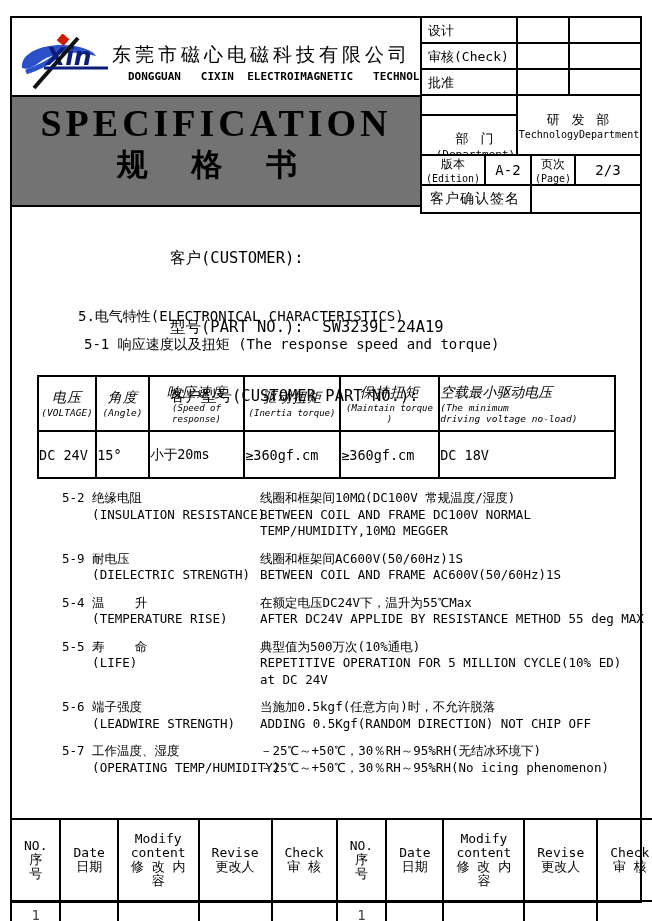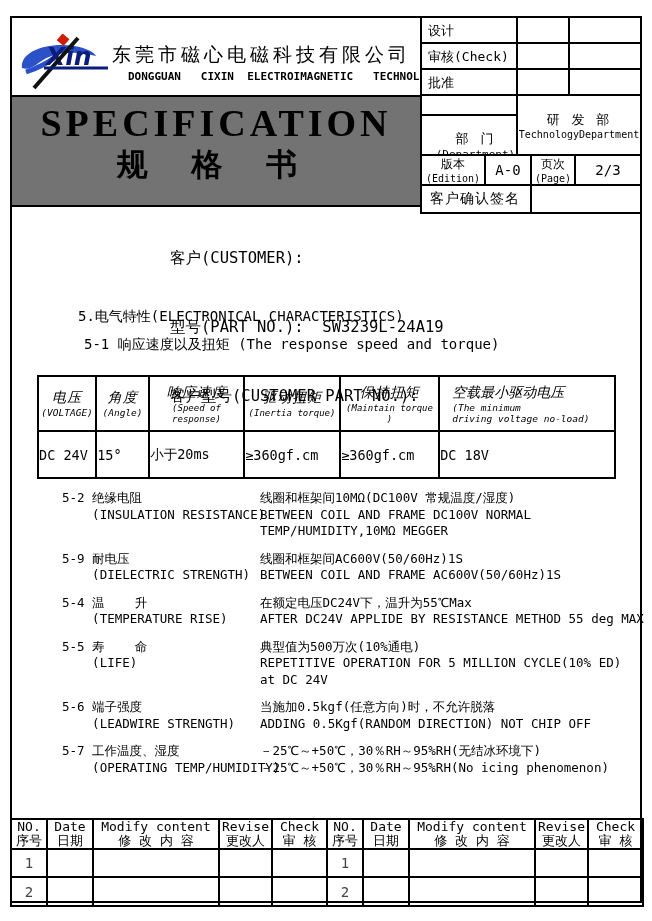--- a/index.html
+++ b/index.html
@@ -40,34 +40,34 @@
   .s51  { left:84px; top:336px; font-size:14px; white-space:pre; }
 
   
   table { border-collapse:collapse; }
   td,th { border:2px solid #000; font-weight:normal; }
   .spec-table { left:37px; top:375px; table-layout:fixed; }
   .spec-table th { vertical-align:middle; text-align:center; padding:1px; }
   .spec-table .th-cn { display:block; font-size:14px; letter-spacing:1px; }
   .spec-table .th-en { display:block; font-size:10px; transform:scale(0.95); }
   .spec-table .th-en.small { font-size:9.5px; }
-  .spec-table .left { text-align:left; padding-left:12px; }
+  .spec-table .left { text-align:left; padding-left:0; }
   .spec-table .left .th-cn { text-align:left; letter-spacing:0; }
   .spec-table .left .th-en { text-align:left; white-space:pre-line; transform:none; }
   .spec-table td { text-align:left; vertical-align:middle; font-size:13.5px; }
 
   
   .items { left:62px; top:490px; width:578px; font-size:12.5px; line-height:16.5px; }
   .item { display:flex; margin-bottom:11px; }
   .item .lab { width:198px; flex:0 0 198px; white-space:pre; }
   .item .val2 { flex:1; white-space:pre; }
 
   
   .rev-table { left:10px; top:818px; table-layout:fixed; }
-  .rev-table th { text-align:center; vertical-align:middle; white-space:pre-line; font-size:13px; line-height:14px; letter-spacing:0; padding:0; }
+  .rev-table th { text-align:center; vertical-align:middle; white-space:pre-line; font-size:13px; line-height:14px; letter-spacing:0; padding:12px; }
   .rev-table td { font-size:14px; color:#444; text-align:center; vertical-align:middle; }
 </style>
 </head>
 <body>
 
 <div class="abs page-frame"></div>
 
 <div class="abs company-box"></div>
 <div class="abs logo">
   <svg width="94" height="56" viewBox="0 0 94 56">
@@ -106,21 +106,21 @@
 <div class="abs cell ctr" style="left:516px; top:94px; width:126px; height:62px;">
   <span class="two-ln-cn">研 发 部</span>
   <span class="dept-en">TechnologyDepartment</span>
 </div>
 
 <div class="abs cell ctr" style="left:420px; top:154px; width:66px; height:32px;">
   <span style="font-size:12px;">版本</span>
   <span style="font-size:10px;">(Edition)</span>
 </div>
 <div class="abs cell ctr" style="left:484px; top:154px; width:48px; height:32px;">
-  <span class="val">A-0</span>
+  <span class="val">A-2</span>
 </div>
 <div class="abs cell ctr" style="left:530px; top:154px; width:46px; height:32px;align-items:center;">
   <span style="font-size:12px;">页次</span>
   <span style="font-size:10px;">(Page)</span>
 </div>
 <div class="abs cell ctr" style="left:574px; top:154px; width:68px; height:32px;">
   <span class="val">2/3</span>
 </div>
 
 <div class="abs cell" style="left:420px; top:184px; width:112px; height:30px; font-size:14px; letter-spacing:1px; padding:4px 0 0 8px;">客户确认签名</div>

